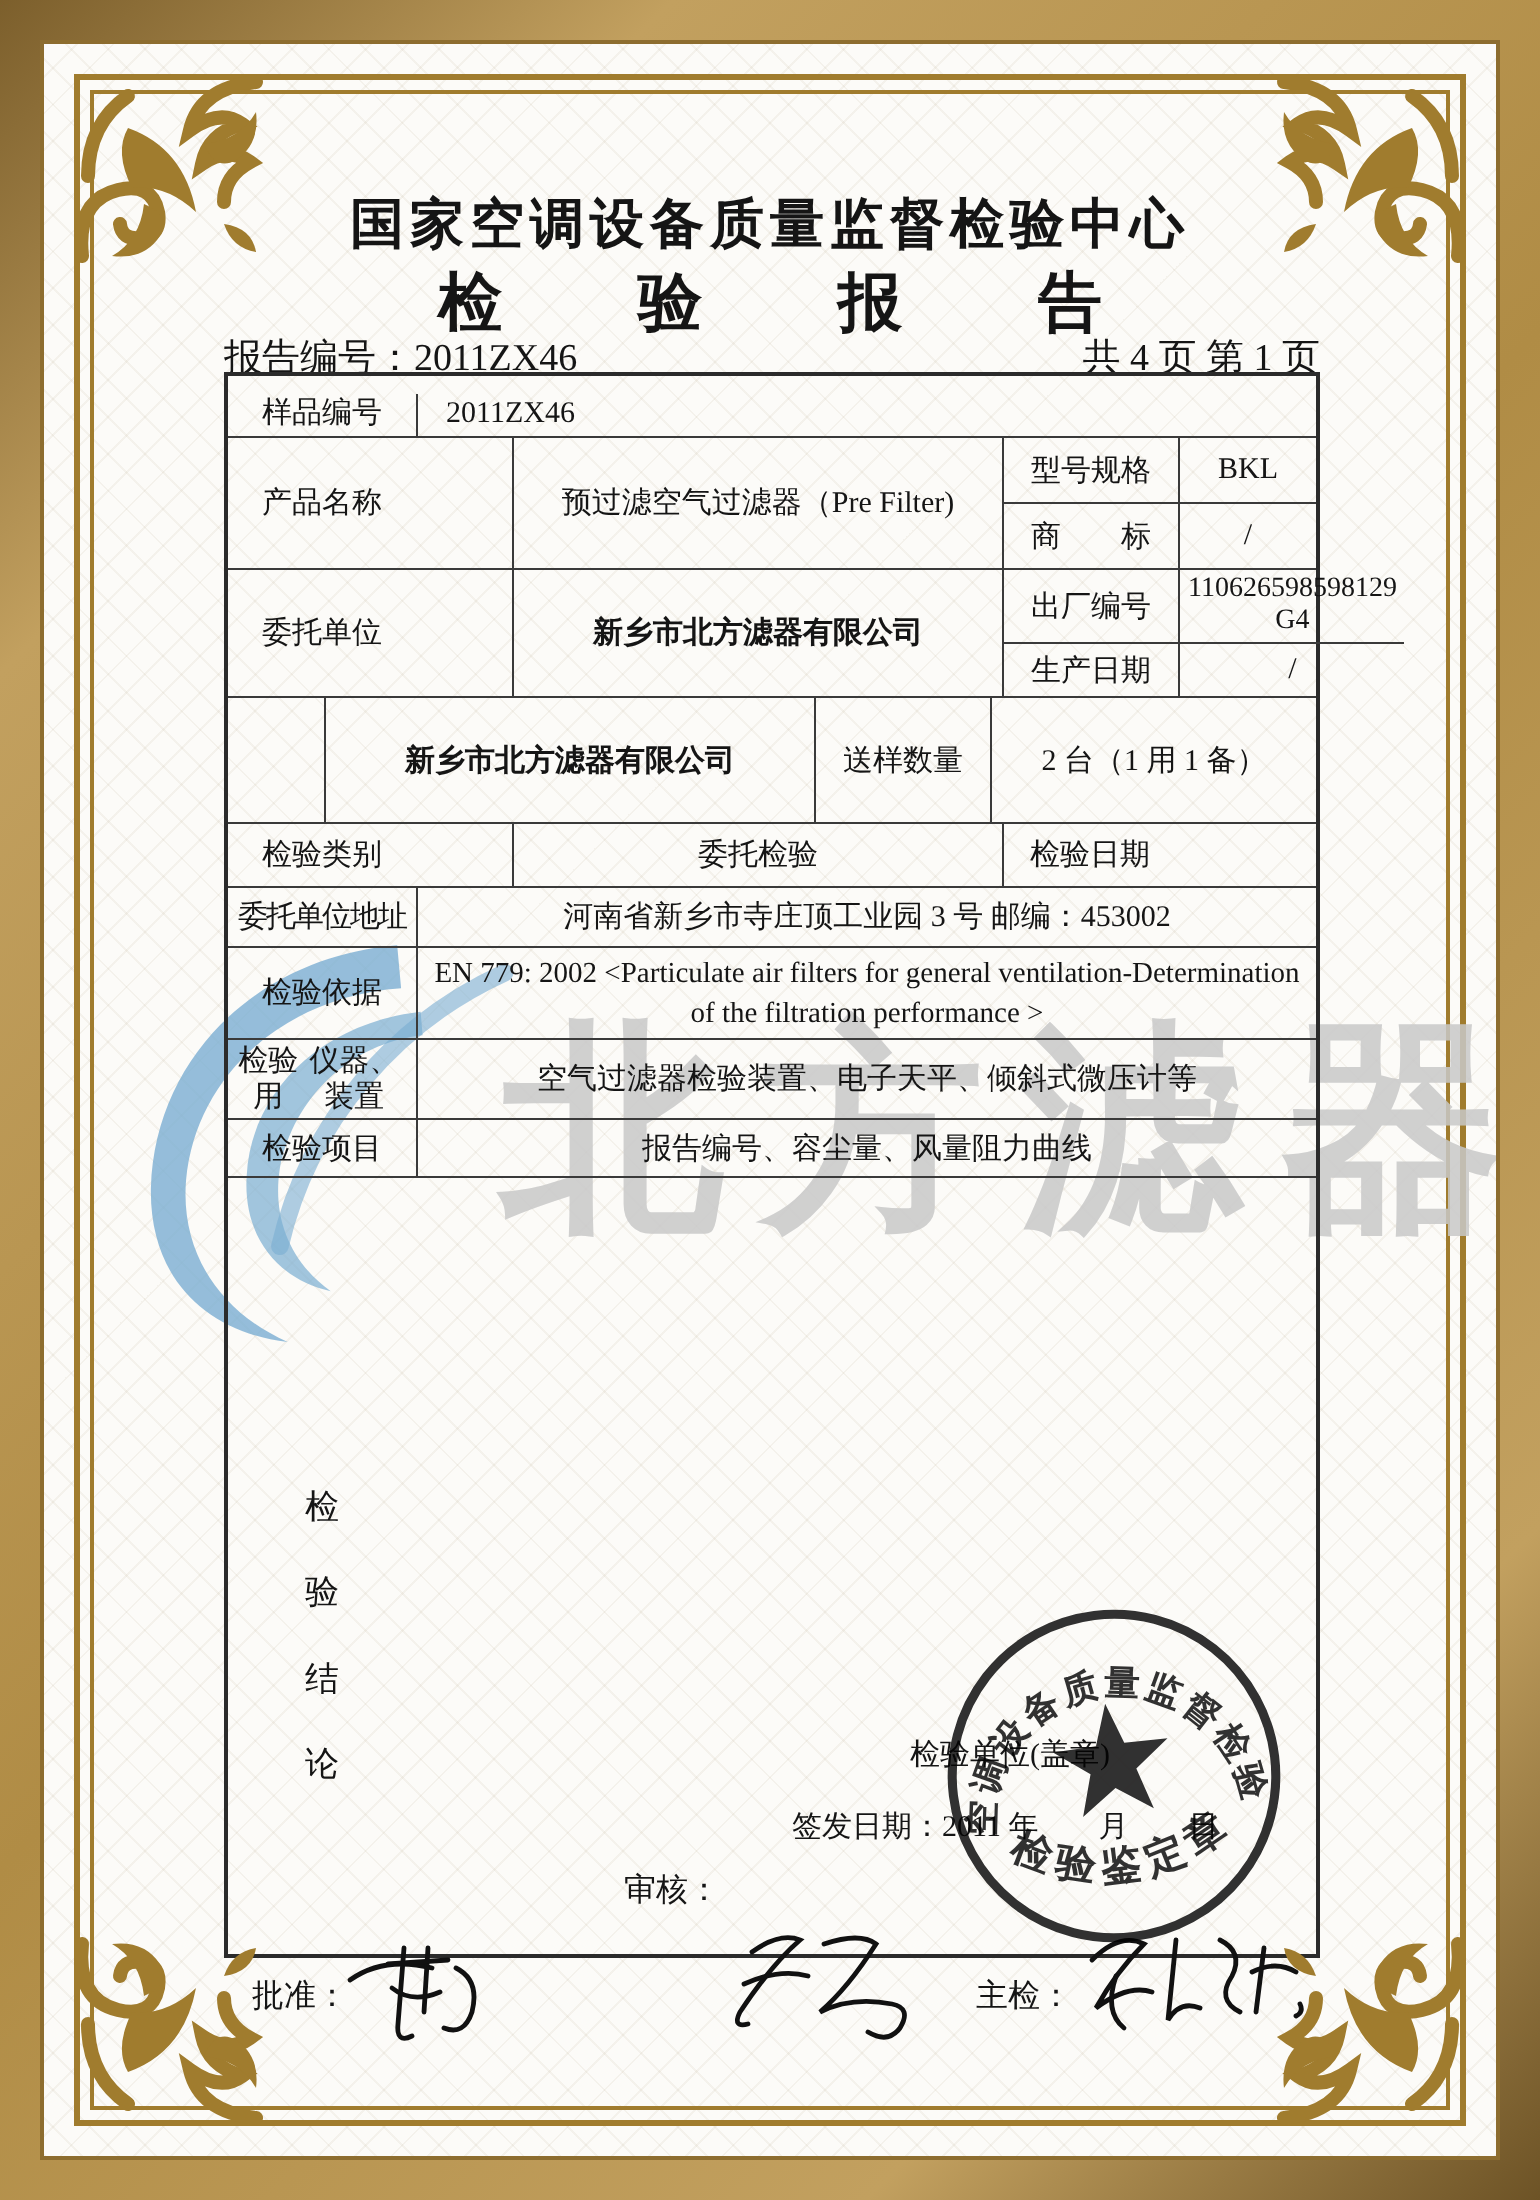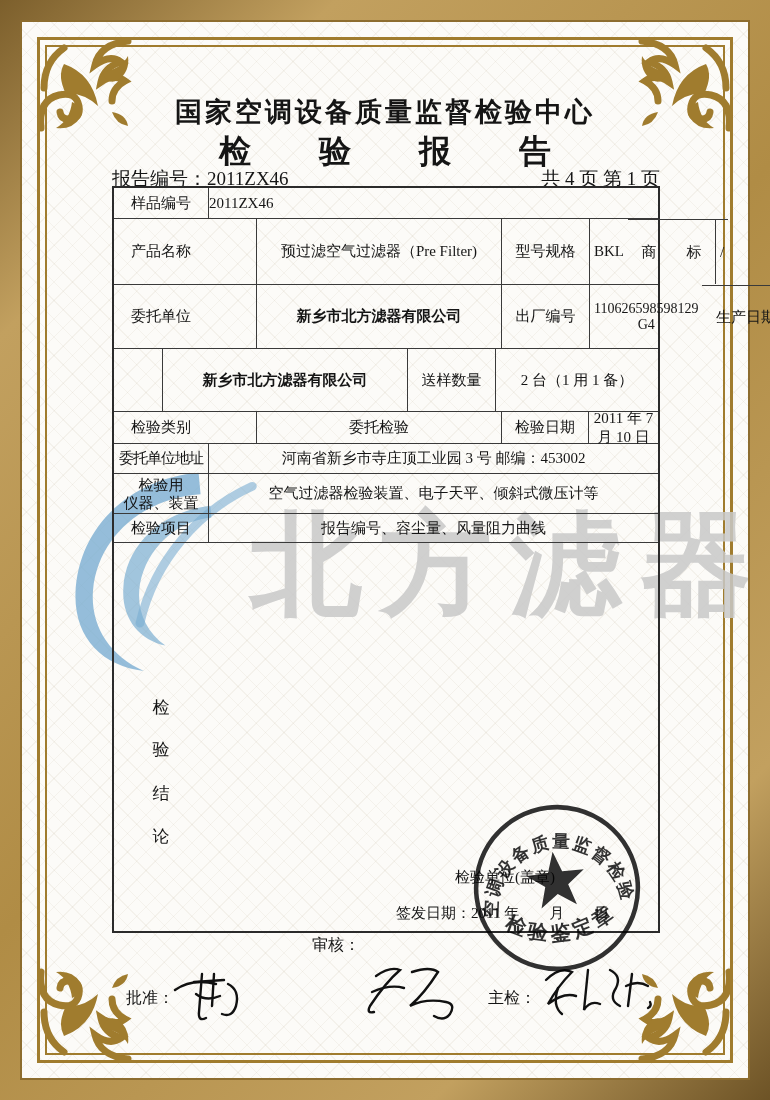--- a/index.html
+++ b/index.html
@@ -42,26 +42,26 @@
   .org-title{position:absolute;top:94px;left:0;width:100%;text-align:center;
     font-size:27px;font-weight:bold;letter-spacing:3px;}
   .report-title{position:absolute;top:130px;left:0;width:100%;text-align:center;
     font-size:32px;font-weight:bold;letter-spacing:30px;text-indent:30px;}
   .meta-row{position:absolute;top:166px;left:112px;width:548px;display:flex;
     justify-content:space-between;font-size:19px;}
 
   .tbl{position:absolute;left:112px;top:186px;width:548px;border:2px solid #2b2b2b;
     background:transparent;font-size:15px;}
   .trow{display:flex;border-top:1px solid #3a3a3a;}
-  .trow:first-child{border-top:none;}
+  .trow:first-child{border-top:none;align-items:flex-end;}
   .cell{display:flex;align-items:center;justify-content:center;text-align:center;
     padding:2px 4px;}
   .c-label{width:94px;flex:0 0 94px;}
   .c-val{width:245px;flex:0 0 245px;border-left:1px solid #3a3a3a;margin-left:48px;}
-  .c-right{flex:1;display:flex;border-left:1px solid #3a3a3a;}
+  .c-right{flex:1;display:flex;flex-direction:column;border-left:1px solid #3a3a3a;}
   .subrow{display:flex;flex:1;}
   .subrow + .subrow{border-top:1px solid #3a3a3a;}
   .c-sub{width:87px;flex:0 0 87px;}
   .c-v2{flex:1;border-left:1px solid #3a3a3a;}
   .c-wide{flex:1;border-left:1px solid #3a3a3a;}
   .h30{height:30px;} .h66{height:66px;} .h64{height:64px;} .h63{height:63px;}
   .h32{height:32px;} .h46{height:46px;} .h40{height:40px;} .h29{height:29px;}
   .h389{height:389px;}
   .small-label{line-height:18px;}
   .basis-text{font-size:14.5px;line-height:20px;}
@@ -158,21 +158,21 @@
     <div class="report-title">检 验 报 告</div>
     <div class="meta-row">
       <span>报告编号：2011ZX46</span>
       <span>共 4 页 第 1 页</span>
     </div>
 
     <div class="tbl">
 
       <div class="trow h30">
         <div class="cell c-label">样品编号</div>
-        <div class="cell c-wide" style="justify-content:flex-start;padding-left:0;">2011ZX46</div>
+        <div class="cell c-wide" style="justify-content:flex-start;padding-left:14px;">2011ZX46</div>
       </div>
 
       <div class="trow h66">
         <div class="cell c-label">产品名称</div>
         <div class="cell c-val">预过滤空气过滤器（Pre Filter)</div>
         <div class="c-right">
           <div class="subrow">
             <div class="cell c-sub">型号规格</div>
             <div class="cell c-v2">BKL</div>
           </div>
@@ -205,31 +205,34 @@
             <div class="cell c-sub">送样数量</div>
             <div class="cell c-v2">2 台（1 用 1 备）</div>
           </div>
         </div>
       </div>
 
       <div class="trow h32">
         <div class="cell c-label">检验类别</div>
         <div class="cell c-val">委托检验</div>
         <div class="cell c-sub" style="border-left:1px solid #3a3a3a;">检验日期</div>
-        <div class="cell c-v2">2011 年 7 月 10 日</div>
       </div>
 
       <div class="trow h30">
         <div class="cell c-label" style="letter-spacing:-1px;">委托单位地址</div>
         <div class="cell c-wide">河南省新乡市寺庄顶工业园 3 号  邮编：453002</div>
       </div>
 
+      <div class="trow h46">
+        <div class="cell c-label">检验依据</div>
+        <div class="cell c-wide basis-text">EN 779: 2002 &lt;Particulate air filters for general ventilation-Determination of the filtration performance &gt;</div>
+      </div>
 
       <div class="trow h40">
-        <div class="cell c-label" style="flex-direction:column;">
+        <div class="cell c-label" style="">
           <span class="small-label">检验用</span>
           <span class="small-label">仪器、装置</span>
         </div>
         <div class="cell c-wide">空气过滤器检验装置、电子天平、倾斜式微压计等</div>
       </div>
 
       <div class="trow h29">
         <div class="cell c-label">检验项目</div>
         <div class="cell c-wide">报告编号、容尘量、风量阻力曲线</div>
       </div>

